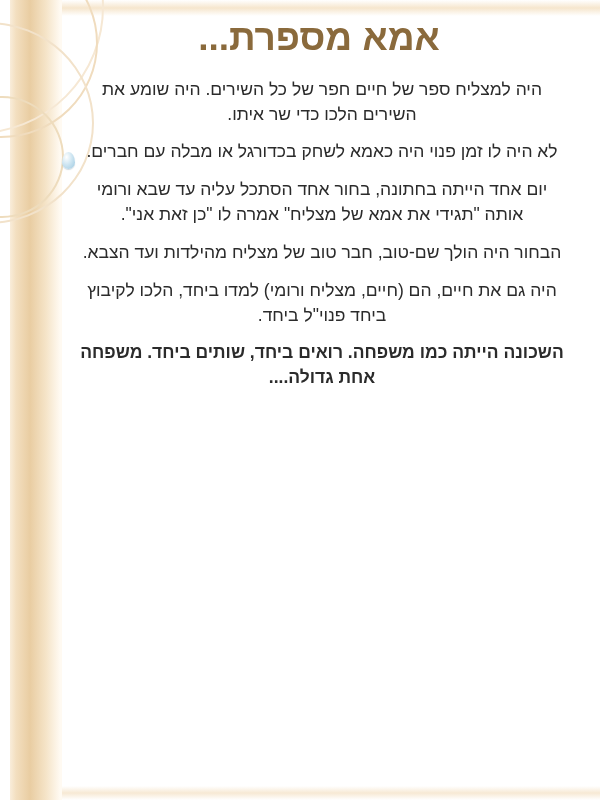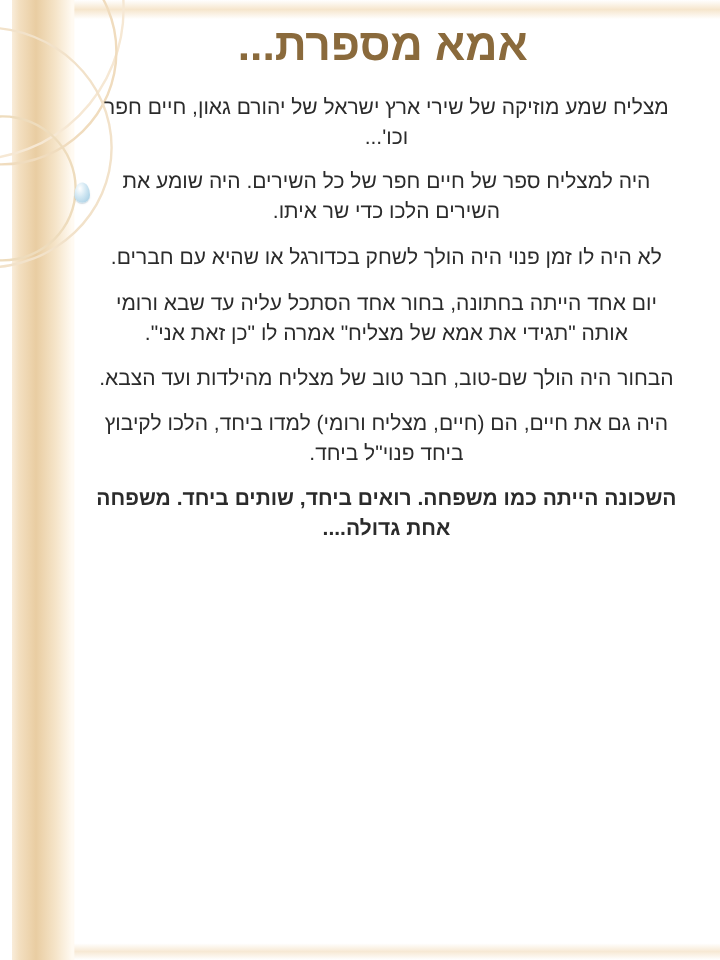--- a/index.html
+++ b/index.html
@@ -167,23 +167,22 @@
     <div class="swirl s2"></div>
     <div class="swirl s3"></div>
     <div class="droplet"></div>
   </div>
 
   <div class="content">
 
     <h1 class="slide-title">אמא מספרת...</h1>
 
     <div class="body-text">
-      <p class="para">מצליח שמע מוזיקה של שירי ארץ ישראל של יהורם גאון, חיים חפר וכו'...</p>
       <p class="para">היה למצליח ספר של חיים חפר של כל השירים. היה שומע את השירים הלכו כדי שר איתו.</p>
-      <p class="para">לא היה לו זמן פנוי היה הולך לשחק בכדורגל או שהיא עם חברים.</p>
+      <p class="para">לא היה לו זמן פנוי היה כאמא לשחק בכדורגל או מבלה עם חברים.</p>
       <p class="para">יום אחד הייתה בחתונה, בחור אחד הסתכל עליה עד שבא ורומי אותה "תגידי את אמא של מצליח" אמרה לו "כן זאת אני".</p>
       <p class="para">הבחור היה הולך שם-טוב, חבר טוב של מצליח מהילדות ועד הצבא.</p>
       <p class="para">היה גם את חיים, הם (חיים, מצליח ורומי) למדו ביחד, הלכו לקיבוץ ביחד פנוי"ל ביחד.</p>
       <p class="para bold-closing last">השכונה הייתה כמו משפחה. רואים ביחד, שותים ביחד. משפחה אחת גדולה....</p>
     </div>
 
   </div>
 </div>
 
 </body></html>

